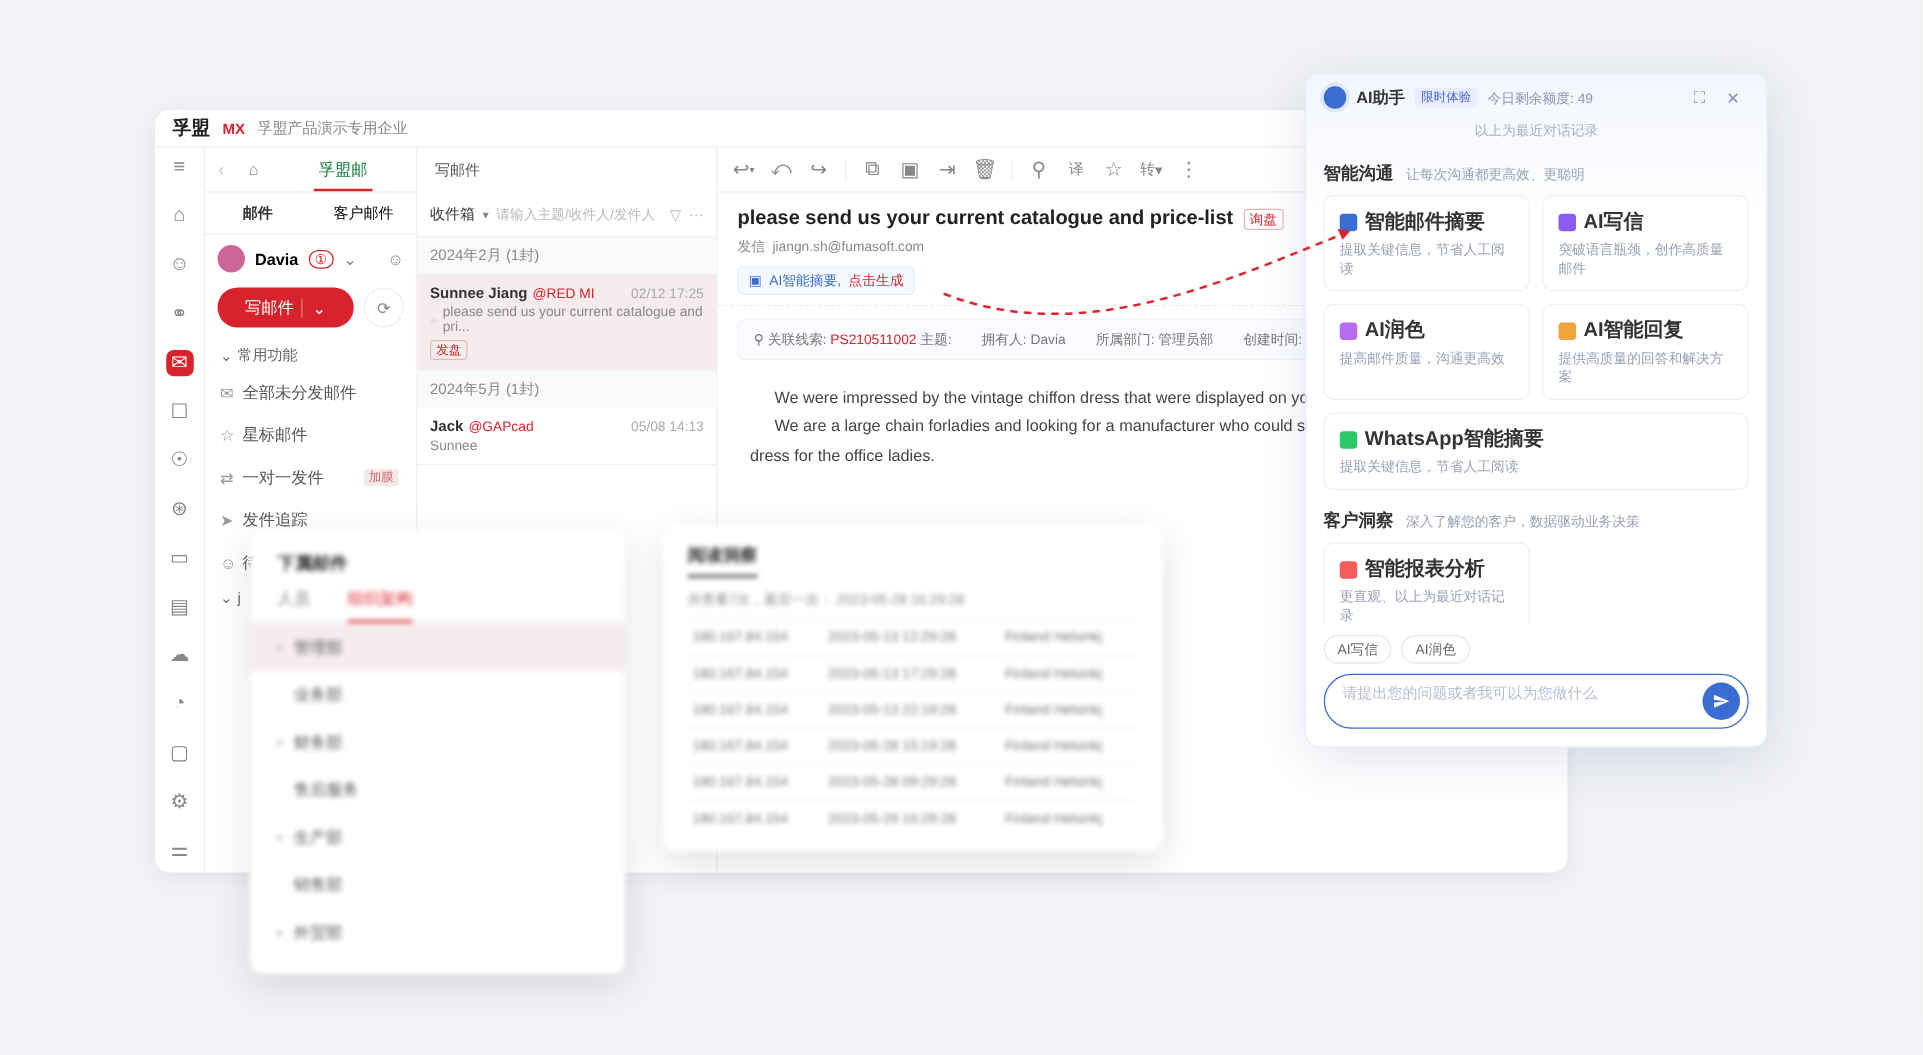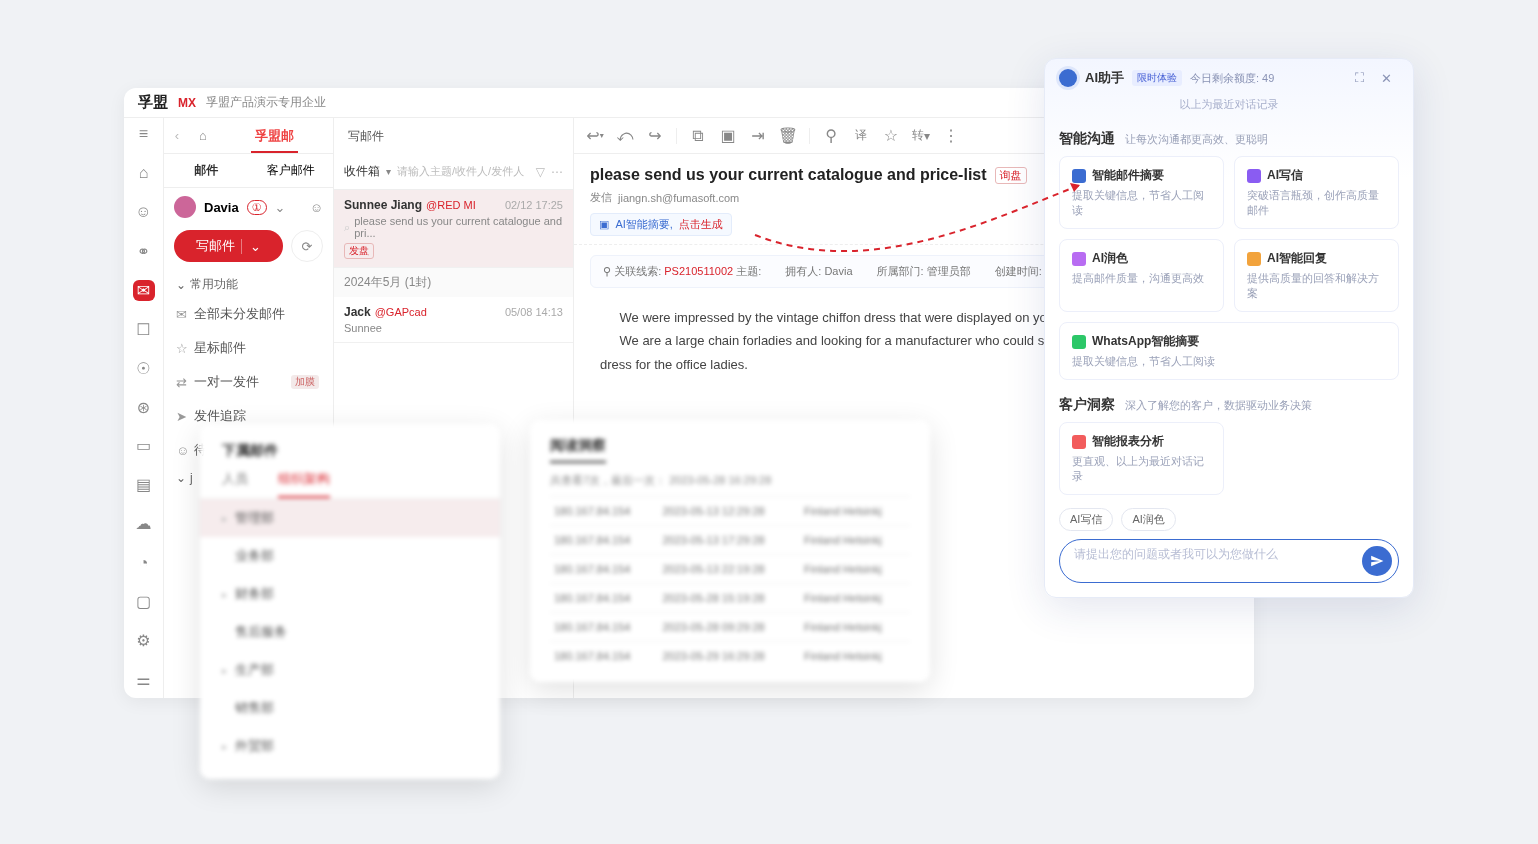--- a/index.html
+++ b/index.html
@@ -17,21 +17,21 @@
 .ticon { width: 18px; height: 18px; display: inline-flex; align-items: center; justify-content: center; color: #777; }
 
 .app-body { flex: 1; display: flex; min-height: 0; }
 .lrail { width: 40px; border-right: 1px solid #eee; display: flex; flex-direction: column; align-items: center; padding-top: 6px; gap: 18px; }
 .lrail .ic { width: 22px; height: 22px; display:flex; align-items:center; justify-content:center; color:#888; border-radius:6px; }
 .lrail .ic.active { background:#d9232c; color:#fff; }
 
 .mailnav { width: 170px; border-right: 1px solid #eee; display: flex; flex-direction: column; font-size: 13px; }
 .tabs2 { display:flex; height: 36px; border-bottom:1px solid #eee; }
 .tabs2 > div { flex:1; display:flex; align-items:center; justify-content:center; color:#888; }
-.tabs2 .on { color:#ef4444; font-weight:700; position:relative; }
+.tabs2 .on { color:#15803d; font-weight:400; position:relative; }
 .tabs2 .on::after { content:""; position:absolute; bottom:0; left:30%; right:30%; height:2px; background:#d9232c; }
 .subtabs { display:flex; height:34px; border-bottom:1px solid #eee; font-size:12px; }
 .subtabs > div { flex:1; display:flex; align-items:center; justify-content:center; color:#000000; }
 .subtabs .on { color:#333; font-weight:600; }
 .user-row { display:flex; align-items:center; gap:8px; padding:8px 10px; }
 .avatar { width:22px; height:22px; border-radius:50%; background:#c69; }
 .user-row .nm { font-weight:600; font-size:13px; }
 .badge { color:#d9232c; font-size:11px; border:1px solid #d9232c; border-radius:8px; padding:0 4px; }
 .user-row .chev { color:#888; }
 .user-row .usr-ic { margin-left:auto; color:#888; }
@@ -101,21 +101,21 @@
 .ai-hd .quota { font-size:11px; color:#8a93b5; }
 .ai-hd .spacer { flex:1; }
 .ai-hd .hic { color:#8a93b5; width:18px; }
 .ai-sub { text-align:center; font-size:11px; color:#a6aecb; padding-bottom:8px; }
 .ai-body { padding:0 14px; flex:1; overflow:auto; }
 .ai-sec-t { font-size:14px; font-weight:600; color:#333; margin:10px 0 2px; display:flex; gap:10px; align-items:baseline; }
 .ai-sec-t .ds { font-size:11px; color:#9aa1b8; font-weight:400; }
 .ai-grid { display:grid; grid-template-columns:1fr 1fr; gap:10px; margin-top:8px; }
 .ai-card { border:1px solid #eceffa; border-radius:8px; padding:10px 12px; background:#fff; }
 .ai-card.wide { grid-column:1 / span 2; }
-.ai-card .ct { font-size:12px; font-weight:600; color:#333; display:flex; align-items:center; gap:6px; }
+.ai-card .ct { font-size:16px; font-weight:600; color:#333; display:flex; align-items:center; gap:6px; }
 .ai-card .cd { font-size:11px; color:#9aa1b8; margin-top:4px; }
 .ai-card .ci { width:14px; height:14px; border-radius:3px; display:inline-block; }
 .ai-foot { padding:10px 14px 14px; }
 .chips { display:flex; gap:8px; margin-bottom:8px; }
 .chip { font-size:11px; color:#666; border:1px solid #e4e7f0; border-radius:12px; padding:3px 10px; }
 .ai-input { display:flex; align-items:flex-start; border:1.5px solid #3b6cd1; border-radius:22px; padding:6px 6px 6px 14px; }
 .ai-input .ph { flex:1; font-size:12px; color:#b7bdd4; }
 .send { width:30px; height:30px; border-radius:50%; background:#3b6cd1; color:#fff; display:flex; align-items:center; justify-content:center; }
 
 svg.dashed { position:absolute; pointer-events:none; }
@@ -215,20 +215,21 @@
       <div class="tabs2" style="border-bottom:none;height:36px">
         <div style="flex:0 0 100%;justify-content:flex-start;padding-left:14px;color:#555">写邮件</div>
       </div>
       <div class="list-hd">
         <span class="fld">收件箱</span>
         <span class="chev">▾</span>
         <span class="ph">请输入主题/收件人/发件人</span>
         <span style="color:#bbb">▽</span>
         <span style="color:#bbb">⋯</span>
       </div>
+      <div class="grp">2024年2月 (1封)</div>
       <div class="msg sel">
         <div class="row1">
             <span class="from">Sunnee Jiang</span>
             <span class="co">@RED MI</span>
             <span class="time">02/12  17:25</span>
           </div>
         <div class="subj">
             <span style="color:#ccc">⌕</span>
             <span>please send us your current catalogue and pri...</span>
           </div>

